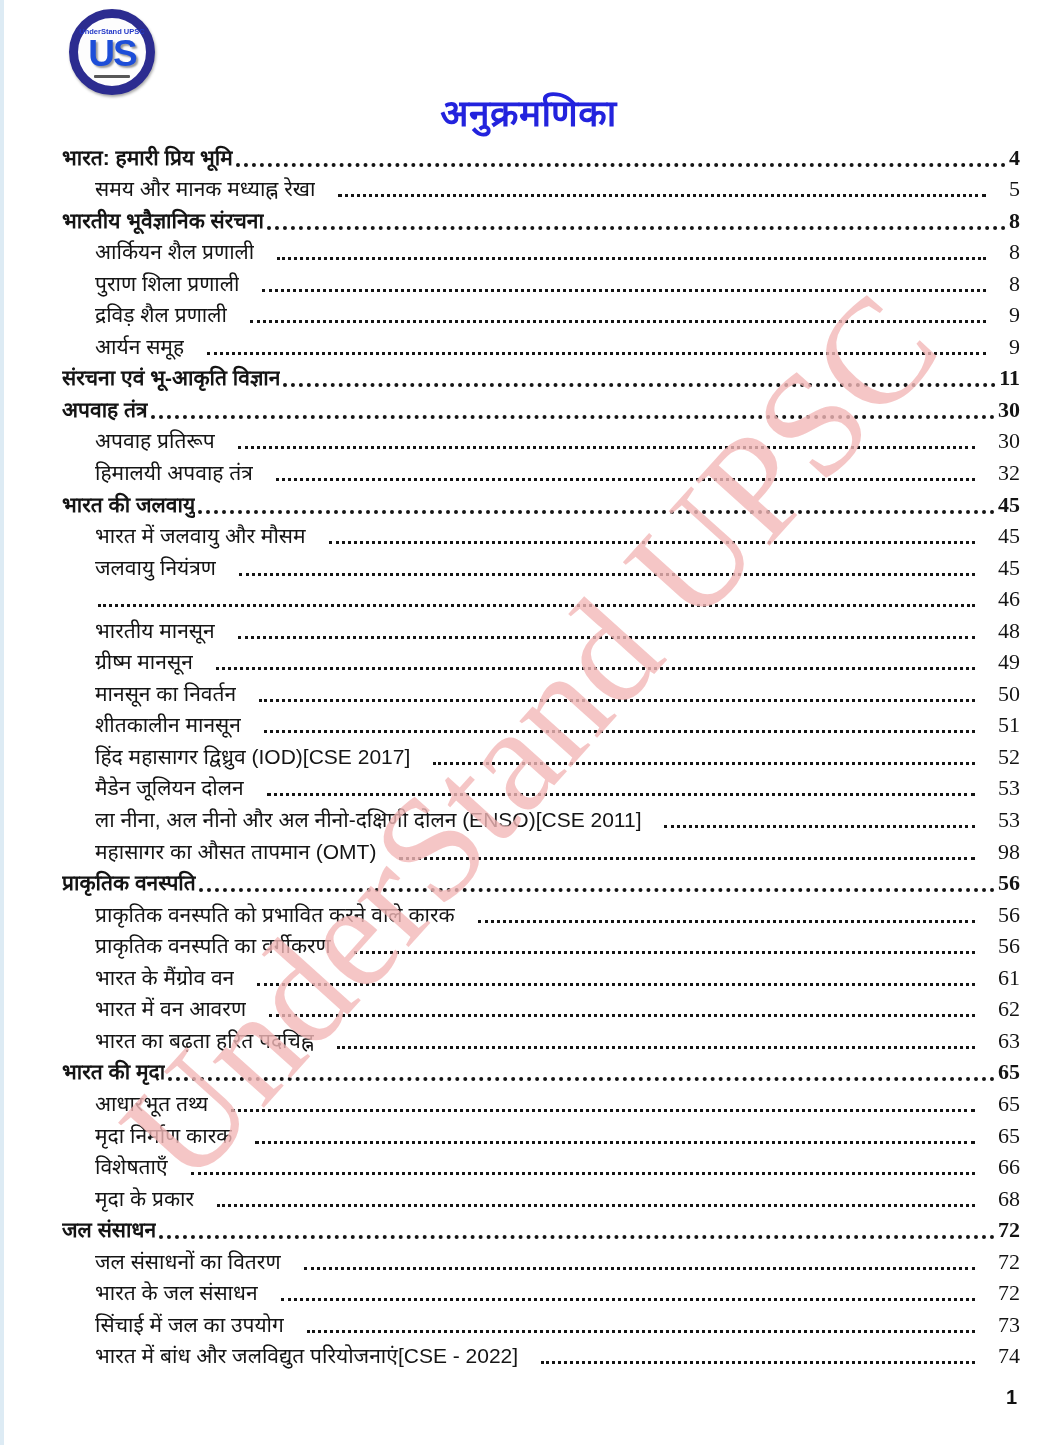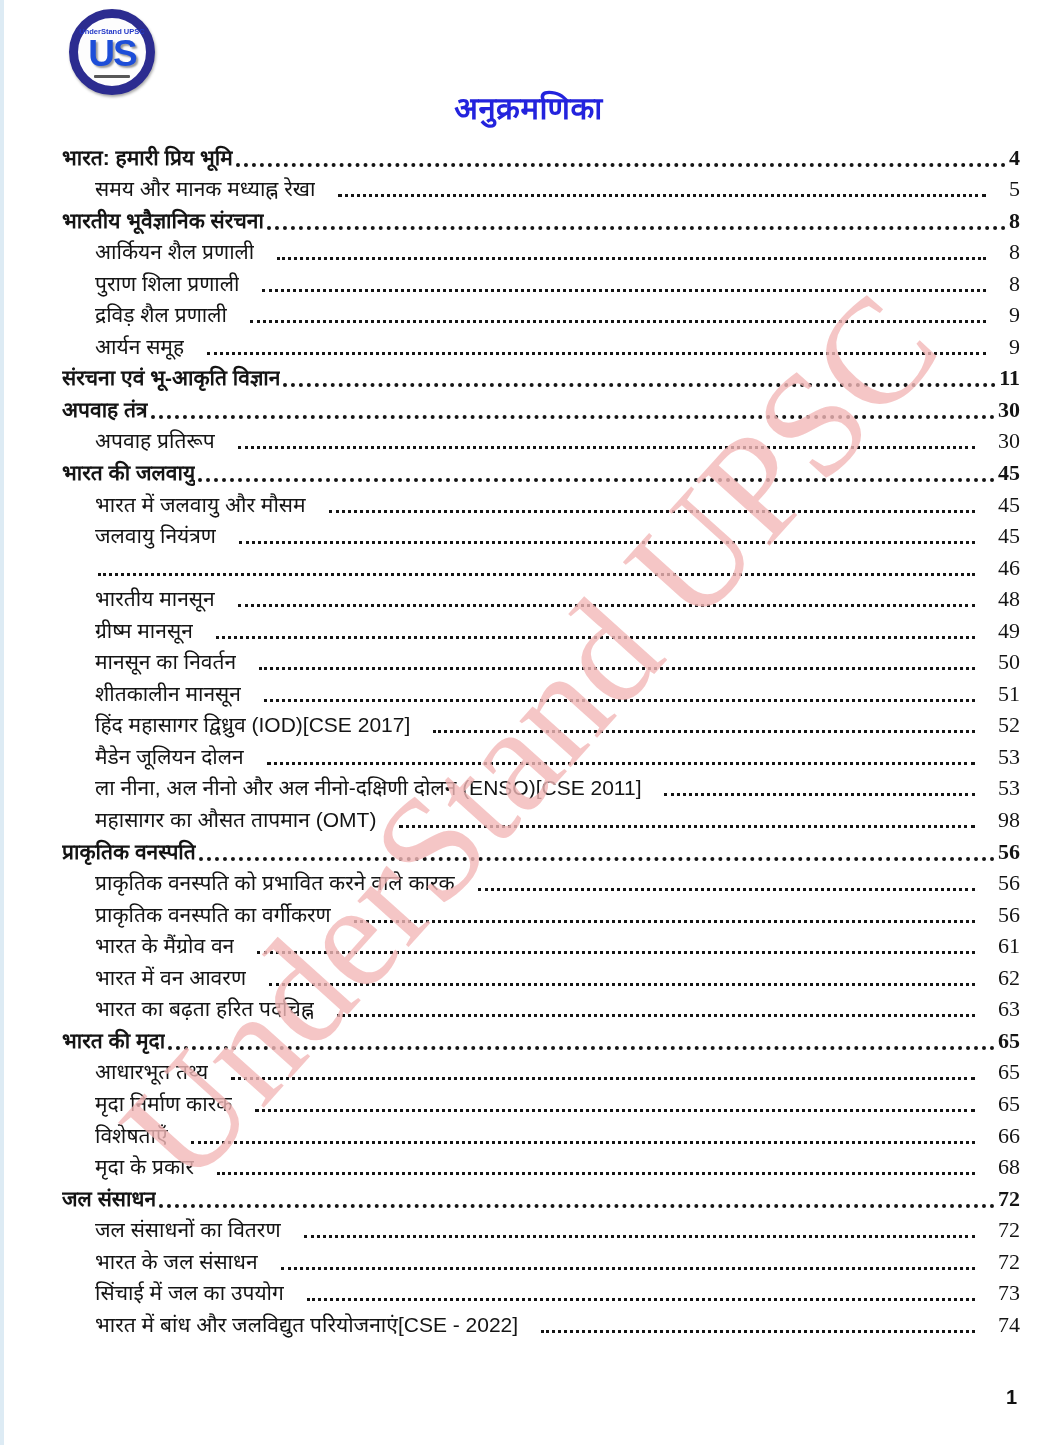--- a/index.html
+++ b/index.html
@@ -24,21 +24,21 @@
   .logo-top{font-size:7.5px;font-weight:bold;color:#2439c8;white-space:nowrap;margin-top:1px;}
   .logo-us{
     font-size:37px;font-weight:bold;color:#1d4ed8;line-height:.95;letter-spacing:-2px;
     text-shadow:2px 2px 2px #9a9a9a;
   }
   .logo-tagline{width:36px;height:3px;background:#3a3a3a;border-radius:1px;margin-top:3px;opacity:.85;}
 
   
   .doc-title{
     position:absolute;top:86px;left:0;width:100%;text-align:center;
-    color:#2323dd;font-size:31px;font-weight:bold;letter-spacing:.5px;
+    color:#2323dd;font-size:37px;font-weight:bold;letter-spacing:.5px;
   }
 
   
   .toc{position:absolute;left:62px;top:142px;width:958px;}
   .toc-row{
     display:flex;align-items:flex-end;height:31.55px;
     font-size:21px;color:#141414;
   }
   .toc-row.level2{padding-left:33px;gap:20px;}
   .toc-row.bold{font-weight:bold;}
@@ -130,20 +130,25 @@
       <div class="toc-row level1 bold">
     <span class="toc-label">अपवाह तंत्र</span>
     <span class="toc-dots"></span>
     <span class="toc-page">30</span>
   </div>
       <div class="toc-row level2">
     <span class="toc-label">अपवाह प्रतिरूप</span>
     <span class="toc-dots"></span>
     <span class="toc-page">30</span>
   </div>
+      <div class="toc-row level2">
+    <span class="toc-label">हिमालयी अपवाह तंत्र</span>
+    <span class="toc-dots"></span>
+    <span class="toc-page">32</span>
+  </div>
       <div class="toc-row level1 bold">
     <span class="toc-label">भारत की जलवायु</span>
     <span class="toc-dots"></span>
     <span class="toc-page">45</span>
   </div>
       <div class="toc-row level2">
     <span class="toc-label">भारत में जलवायु और मौसम</span>
     <span class="toc-dots"></span>
     <span class="toc-page">45</span>
   </div>

